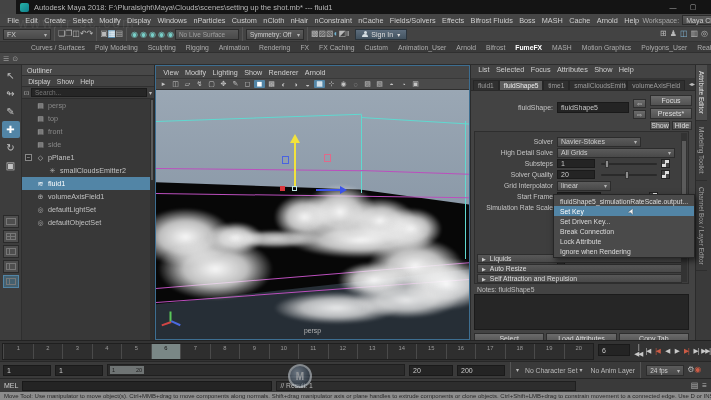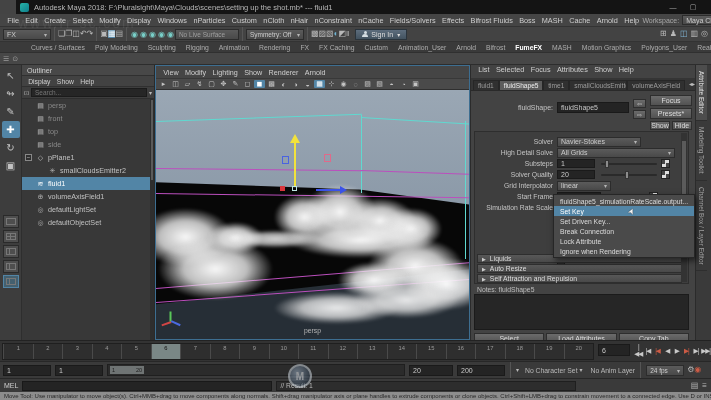--- a/index.html
+++ b/index.html
@@ -332,25 +332,25 @@
       <input placeholder="Search..." style="">
       <span class="ico" style="font-size:6px;">▾</span>
     </div>
     <div id="outliner-list">
       <div class="ol-item muted">
           <span class="ol-ico">▤</span>
           <span>persp</span>
         </div>
       <div class="ol-item muted">
           <span class="ol-ico">▤</span>
-          <span>front</span>
+          <span>top</span>
         </div>
       <div class="ol-item muted">
           <span class="ol-ico">▤</span>
-          <span>top</span>
+          <span>front</span>
         </div>
       <div class="ol-item muted">
           <span class="ol-ico">▤</span>
           <span>side</span>
         </div>
       <div class="ol-item" style="position:relative;">
           <span class="ol-exp">−</span>
           <span class="ol-ico">◇</span>
           <span>pPlane1</span>
         </div>

